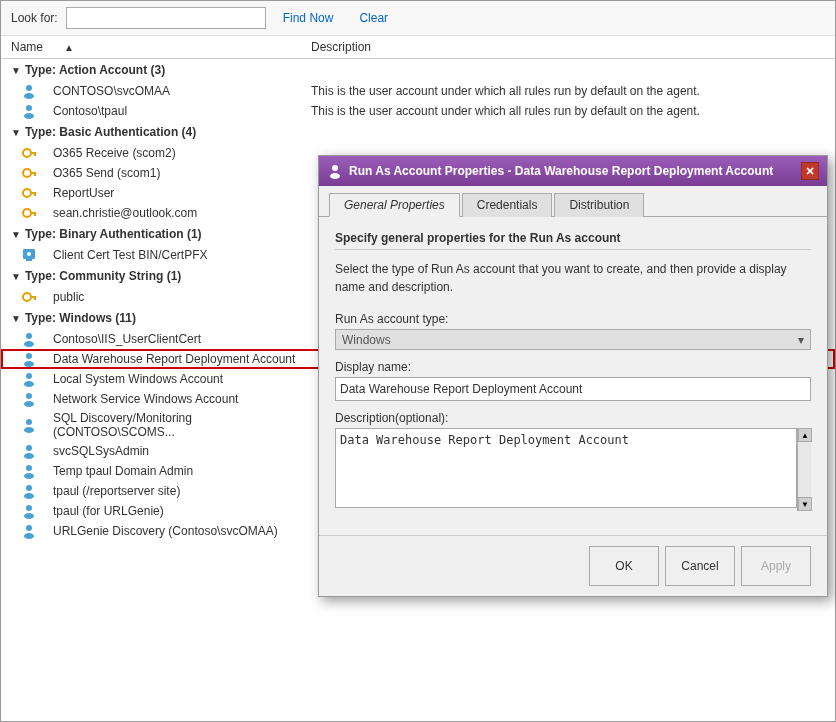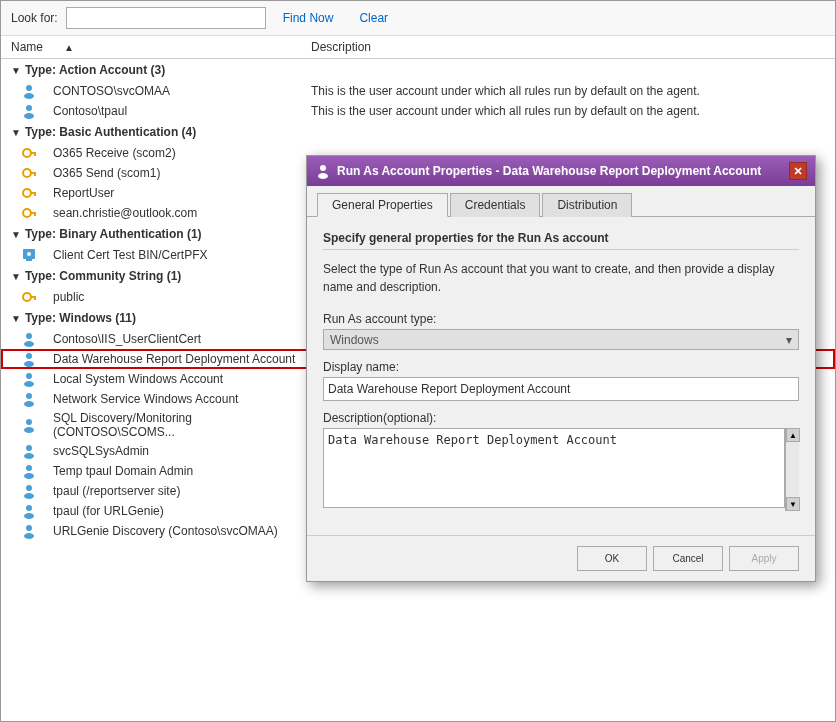--- a/index.html
+++ b/index.html
@@ -155,21 +155,21 @@
     .dialog {
       pointer-events: all;
       background: #f0f0f0;
       border: 1px solid #999;
       box-shadow: 4px 4px 12px rgba(0,0,0,0.4);
       width: 510px;
       display: flex;
       flex-direction: column;
       position: absolute;
       top: 155px;
-      left: 306px;
+      left: 318px;
     }
 
     .dialog-titlebar {
       background: linear-gradient(to bottom, #9b5eb8, #7a3d96);
       padding: 6px 8px;
       display: flex;
       align-items: center;
       justify-content: space-between;
       color: white;
       font-size: 12px;
@@ -214,20 +214,21 @@
       cursor: pointer;
       color: #333;
       position: relative;
       bottom: -1px;
     }
 
     .dialog-tab.active {
       background: #f0f0f0;
       border-bottom: 1px solid #f0f0f0;
       font-weight: normal;
+      font-style: italic;
     }
 
     
     .dialog-content {
       padding: 14px 16px;
       background: #f0f0f0;
     }
 
     .dialog-section-title {
       font-weight: bold;
@@ -341,24 +342,24 @@
       display: flex;
       justify-content: flex-end;
       gap: 6px;
       padding: 10px 16px;
       border-top: 1px solid #ccc;
       background: #f0f0f0;
     }
 
     .dialog-btn {
       min-width: 70px;
-      height: 25px;
+      height: 40px;
       border: 1px solid #aaa;
       background: #f0f0f0;
-      font-size: 10px;
+      font-size: 12px;
       cursor: pointer;
       padding: 2px 10px;
       color: #333;
     }
 
     .dialog-btn.primary {
       background: #f0f0f0;
     }
 
     .dialog-btn.disabled {

